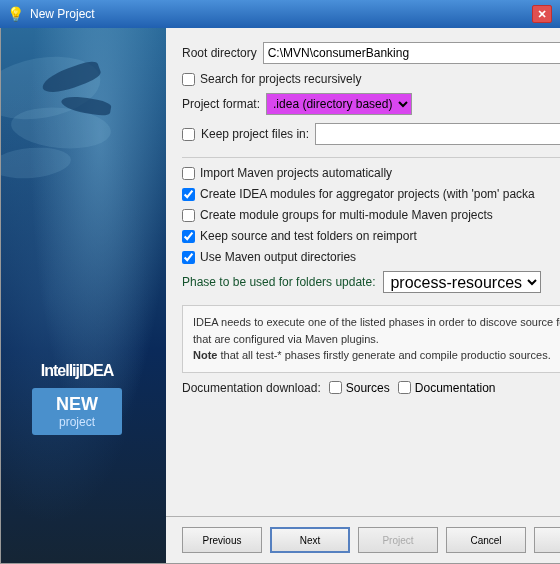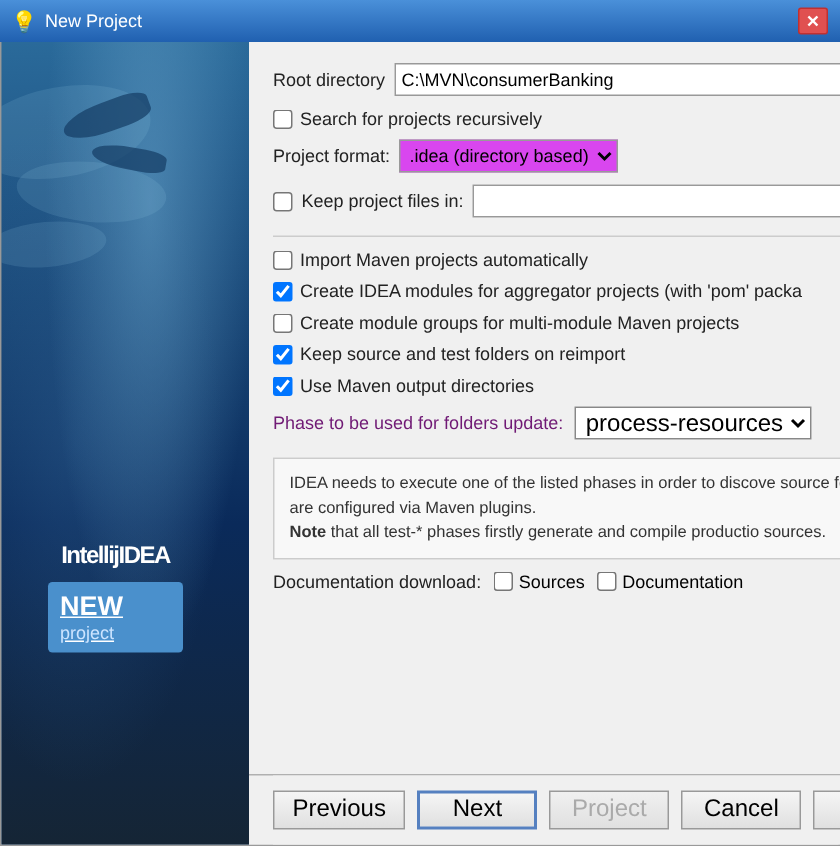--- a/index.html
+++ b/index.html
@@ -109,22 +109,21 @@
     }
     .brand-intellij span {
       font-weight: bold;
     }
     .brand-box {
       background: #4a90cc;
       margin: 8px auto;
       width: 90px;
       padding: 6px 8px;
       border-radius: 3px;
-      text-align: left;
-      text-decoration: underline;
+      text-align: center;
     }
     .brand-new {
       font-size: 18px;
       font-weight: bold;
       color: white;
       text-transform: uppercase;
     }
     .brand-project {
       font-size: 12px;
       color: #cce4ff;
@@ -239,41 +238,41 @@
       gap: 8px;
       padding: 10px 0;
       background: #f0f0f0;
     }
     .dialog-btn {
       min-width: 80px;
       height: 26px;
       padding: 0 12px;
       background: linear-gradient(to bottom, #f5f5f5, #e0e0e0);
       border: 1px solid #999;
-      font-size: 16px;
+      font-size: 10px;
       cursor: pointer;
       font-family: inherit;
     }
     .dialog-btn:disabled {
       color: #aaa;
       cursor: default;
       background: linear-gradient(to bottom, #f0f0f0, #e0e0e0);
     }
     .dialog-btn.default-btn {
       border: 2px solid #5580c0;
     }
 
     .phase-row {
       display: flex;
       align-items: center;
       gap: 8px;
       margin-bottom: 6px;
     }
     .phase-label {
-      color: #701a75;
+      color: #14532d;
       white-space: nowrap;
     }
     .phase-select {
       height: 22px;
       border: 1px solid #888;
       background: white;
       font-size: 16px;
       padding: 1px 2px;
       cursor: pointer;
       min-width: 140px;

